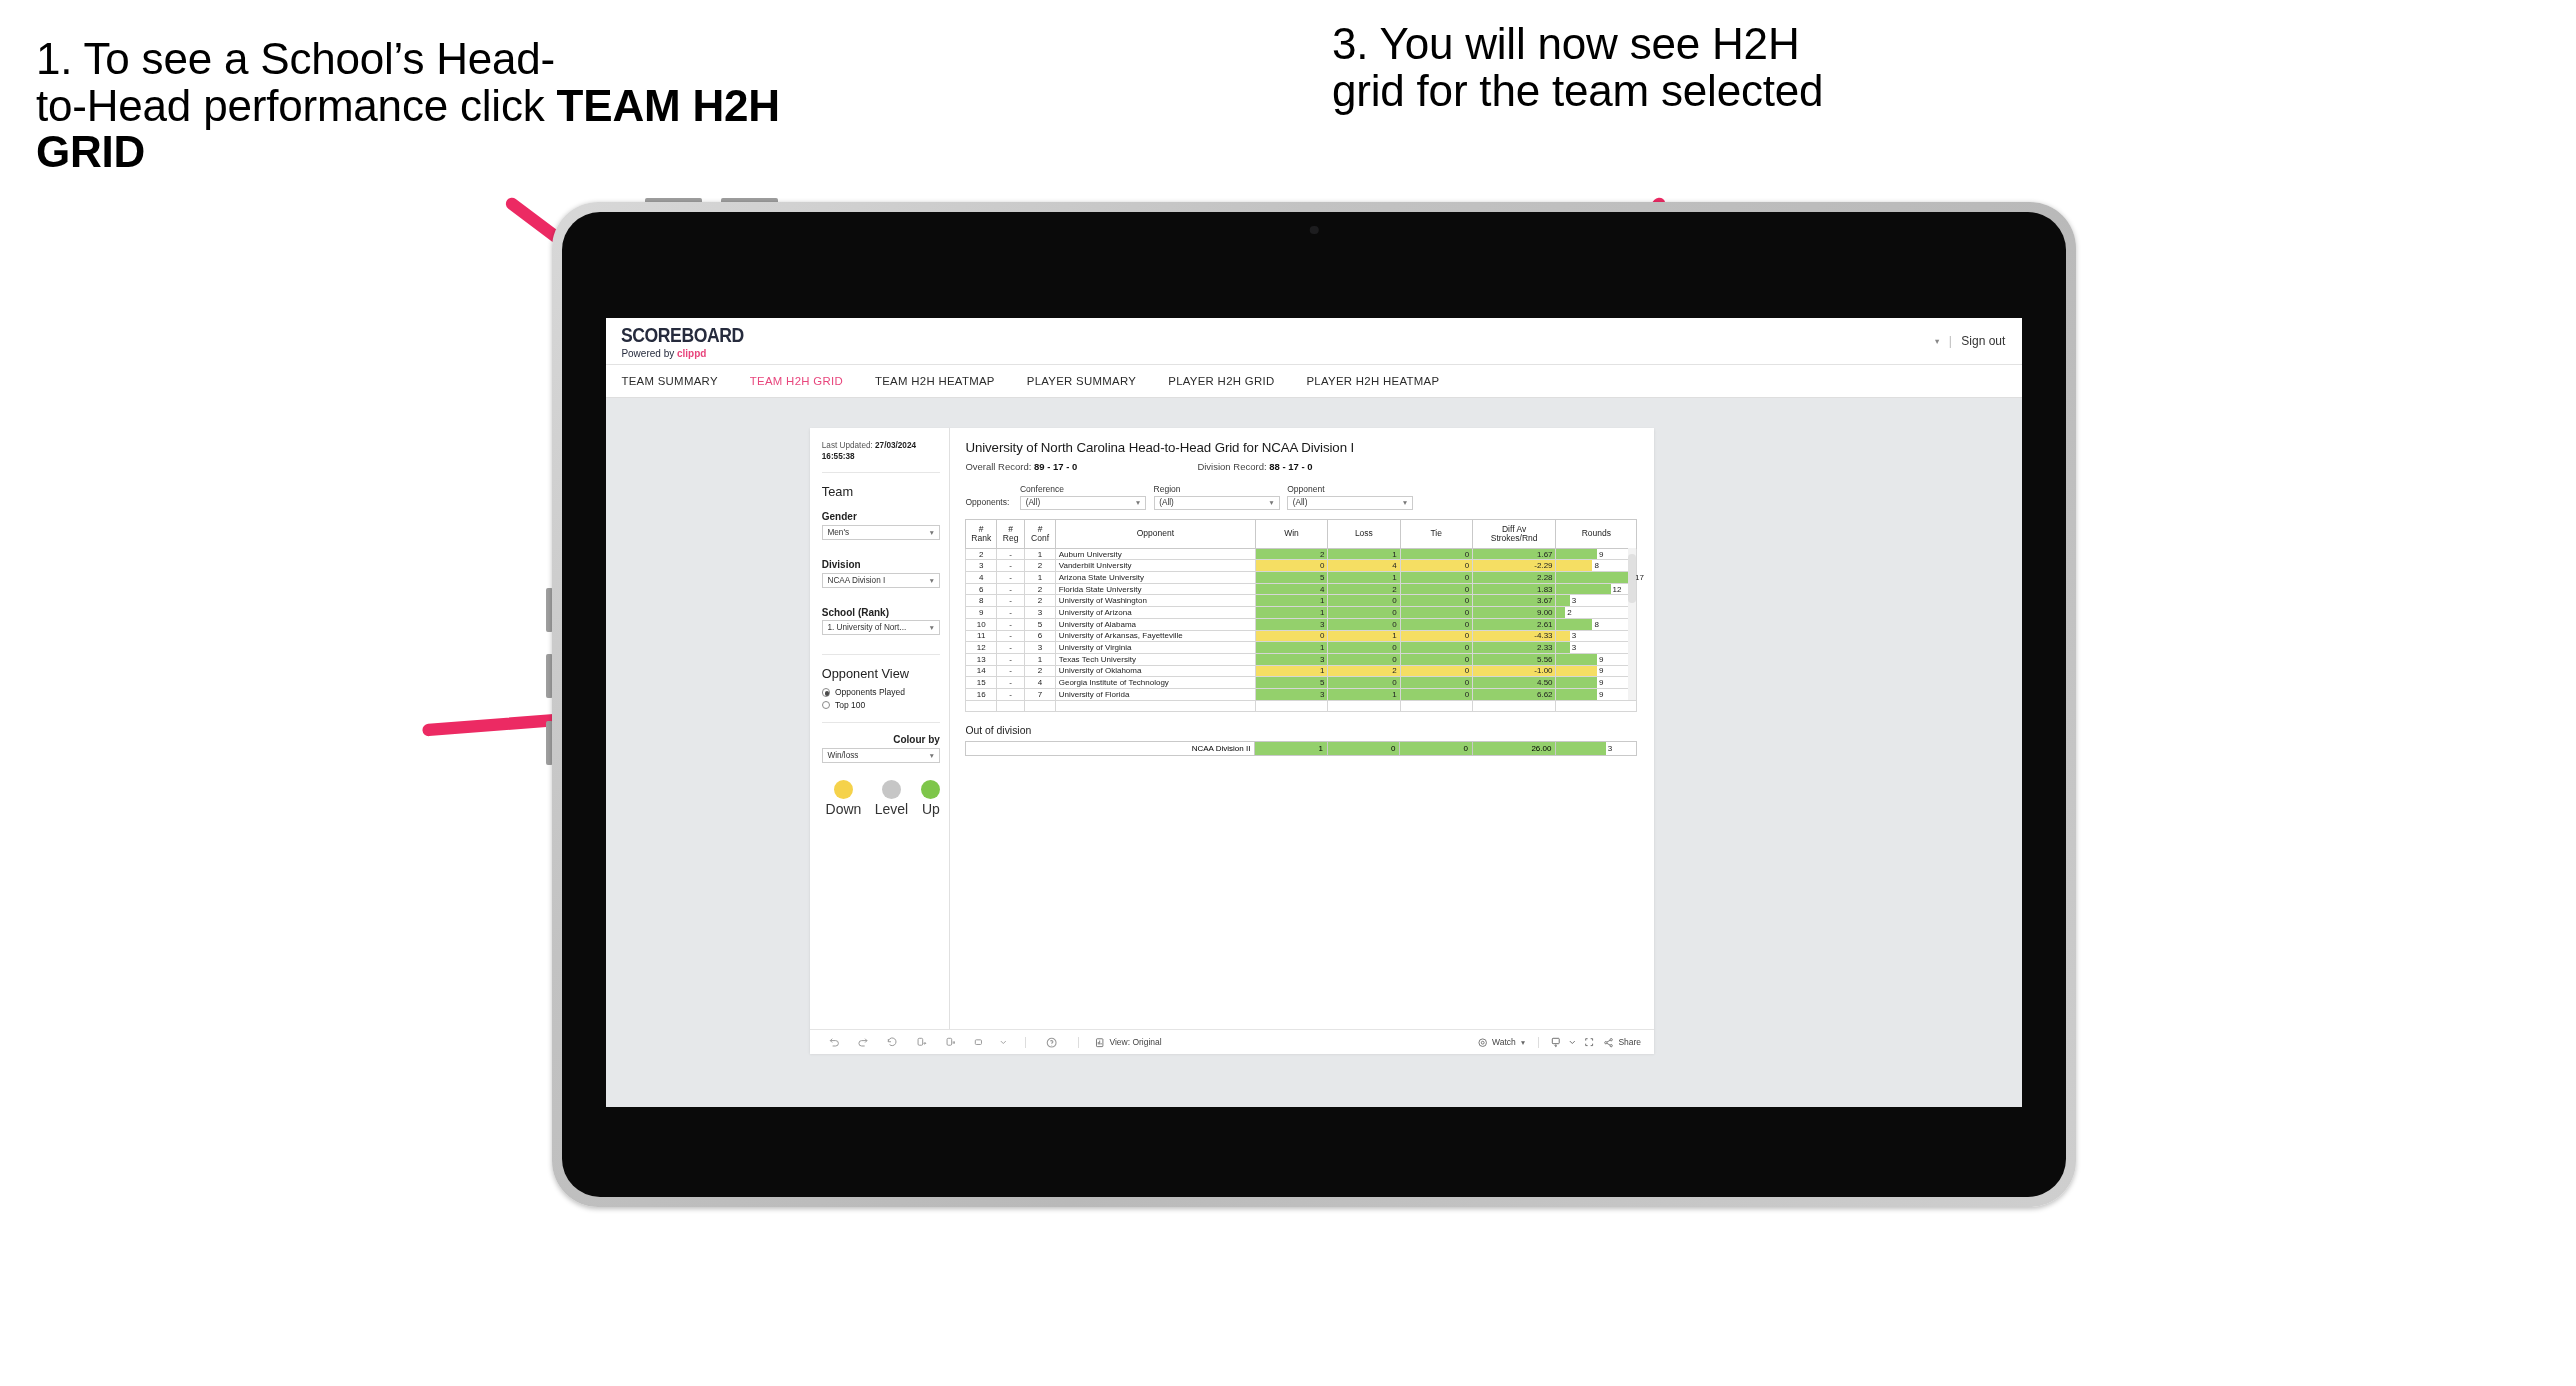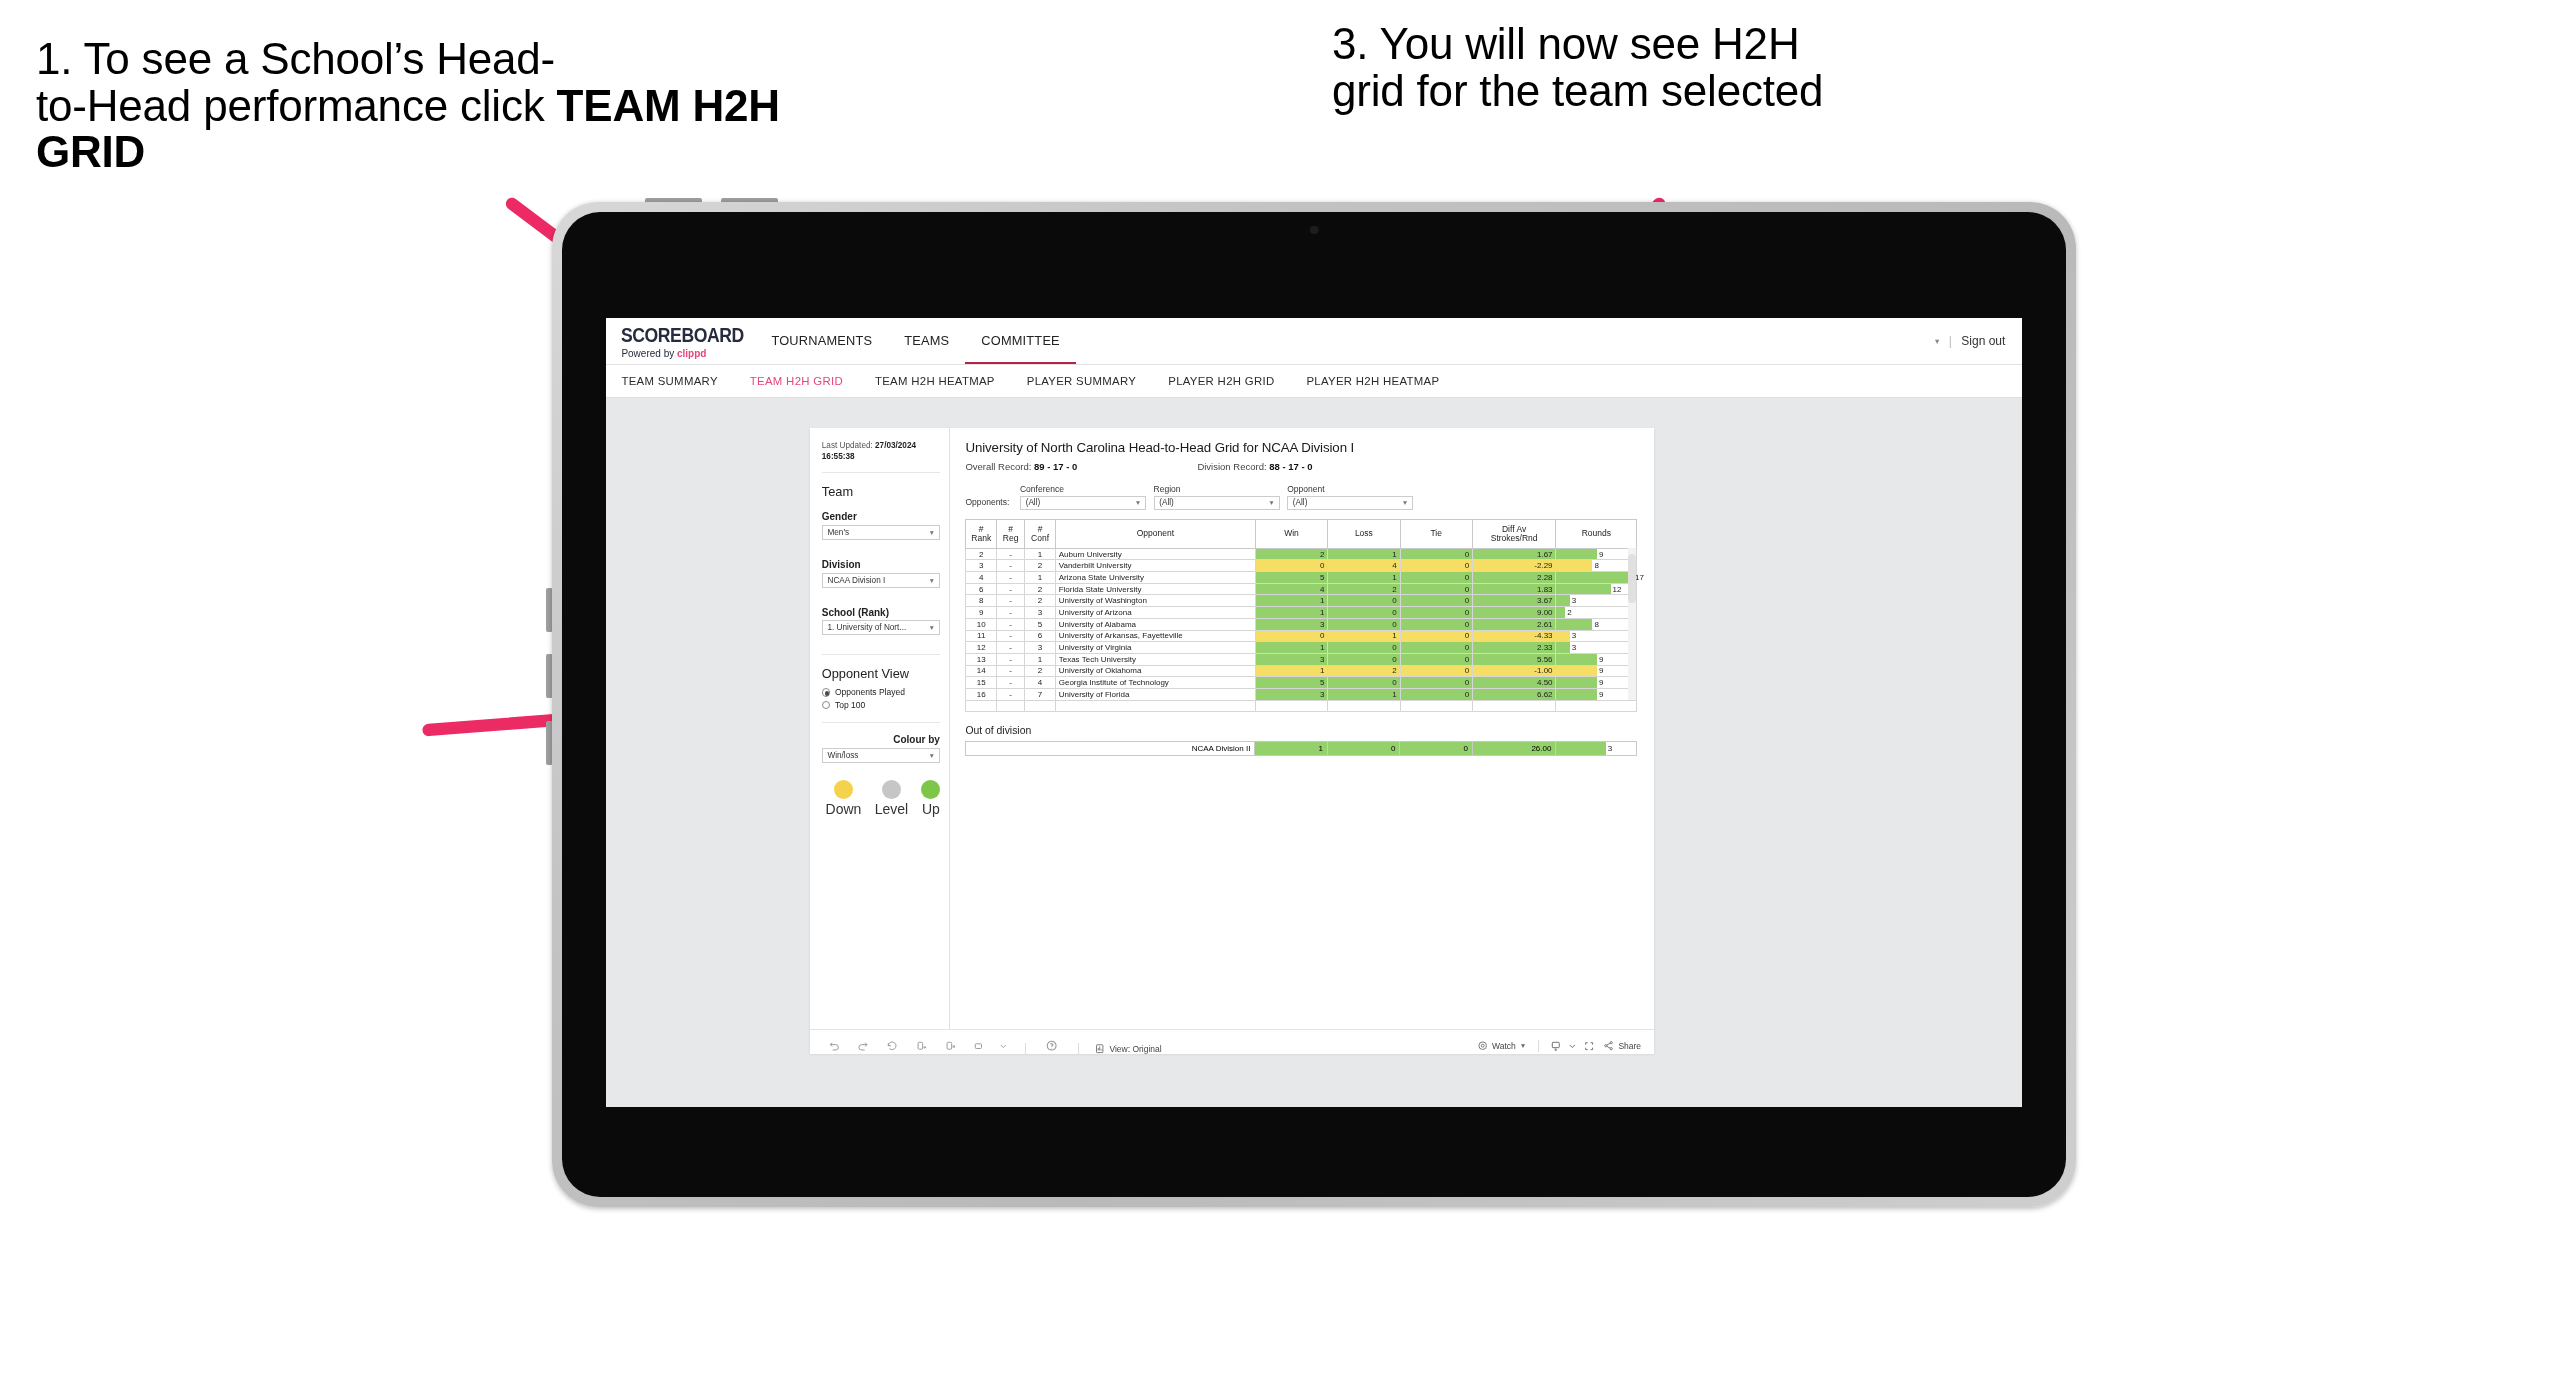--- a/index.html
+++ b/index.html
@@ -200,21 +200,21 @@
   table.ood td.g { background:#94d06c; text-align:right; }
   table.ood td.rounds { position:relative; padding:0; background:#fff;}
 
   
   .vscroll { position:absolute; right: 1.9px; top: 0; width: 7.6px; background: #f2f2f2; }
   .vthumb { position:absolute; left:0; width:7.6px; background:#e0e0e0; border-radius:3.8px; }
 
   
   #dash-footer {
     height: 25px; border-top: 0.9px solid #e4e4e4; background:#fff;
-    display:flex; align-items:flex-end; padding: 0 13.3px; gap: 8px;
+    display:flex; align-items:center; padding: 0 13.3px; gap: 8px;
     font-size: 8.5px; color: #666;
   }
   .tb-ico { width: 21px; height: 17px; display:flex; align-items:center; justify-content:center; color:#9a9a9a; cursor:pointer; }
   .tb-ico svg { display:block; }
   .tb-sep { width:0.9px; height:11.4px; background:#ddd; margin: 0 7.6px; }
   .tb-txt { display:flex; align-items:center; gap:3.8px; color:#444; font-size:8.5px; cursor:pointer; }
   .tb-right { margin-left:auto; display:flex; align-items:center; gap:0; }
 </style>
 </head>
 <body>
@@ -255,25 +255,20 @@
   <div id="tablet">
     <div id="tablet-inner">
       <div class="cam"></div>
 
       <div id="app">
 
         <div id="topbar">
           <div class="logo-wrap">
             <div class="logo-main">SCOREBOARD</div>
             <div class="logo-sub"><span>Powered by </span><span class="pink">clippd</span></div>
-          </div>
-          <div class="topnav">
-            <div class="topnav-item">TOURNAMENTS</div>
-            <div class="topnav-item">TEAMS</div>
-            <div class="topnav-item active">COMMITTEE</div>
           </div>
           <div class="topbar-right">
             <span class="caret-tiny">▾</span>
             <span class="divider">|</span>
             <span>Sign out</span>
           </div>
         </div>
 
         <div id="subnav">
           <div class="subnav-item">TEAM SUMMARY</div>

